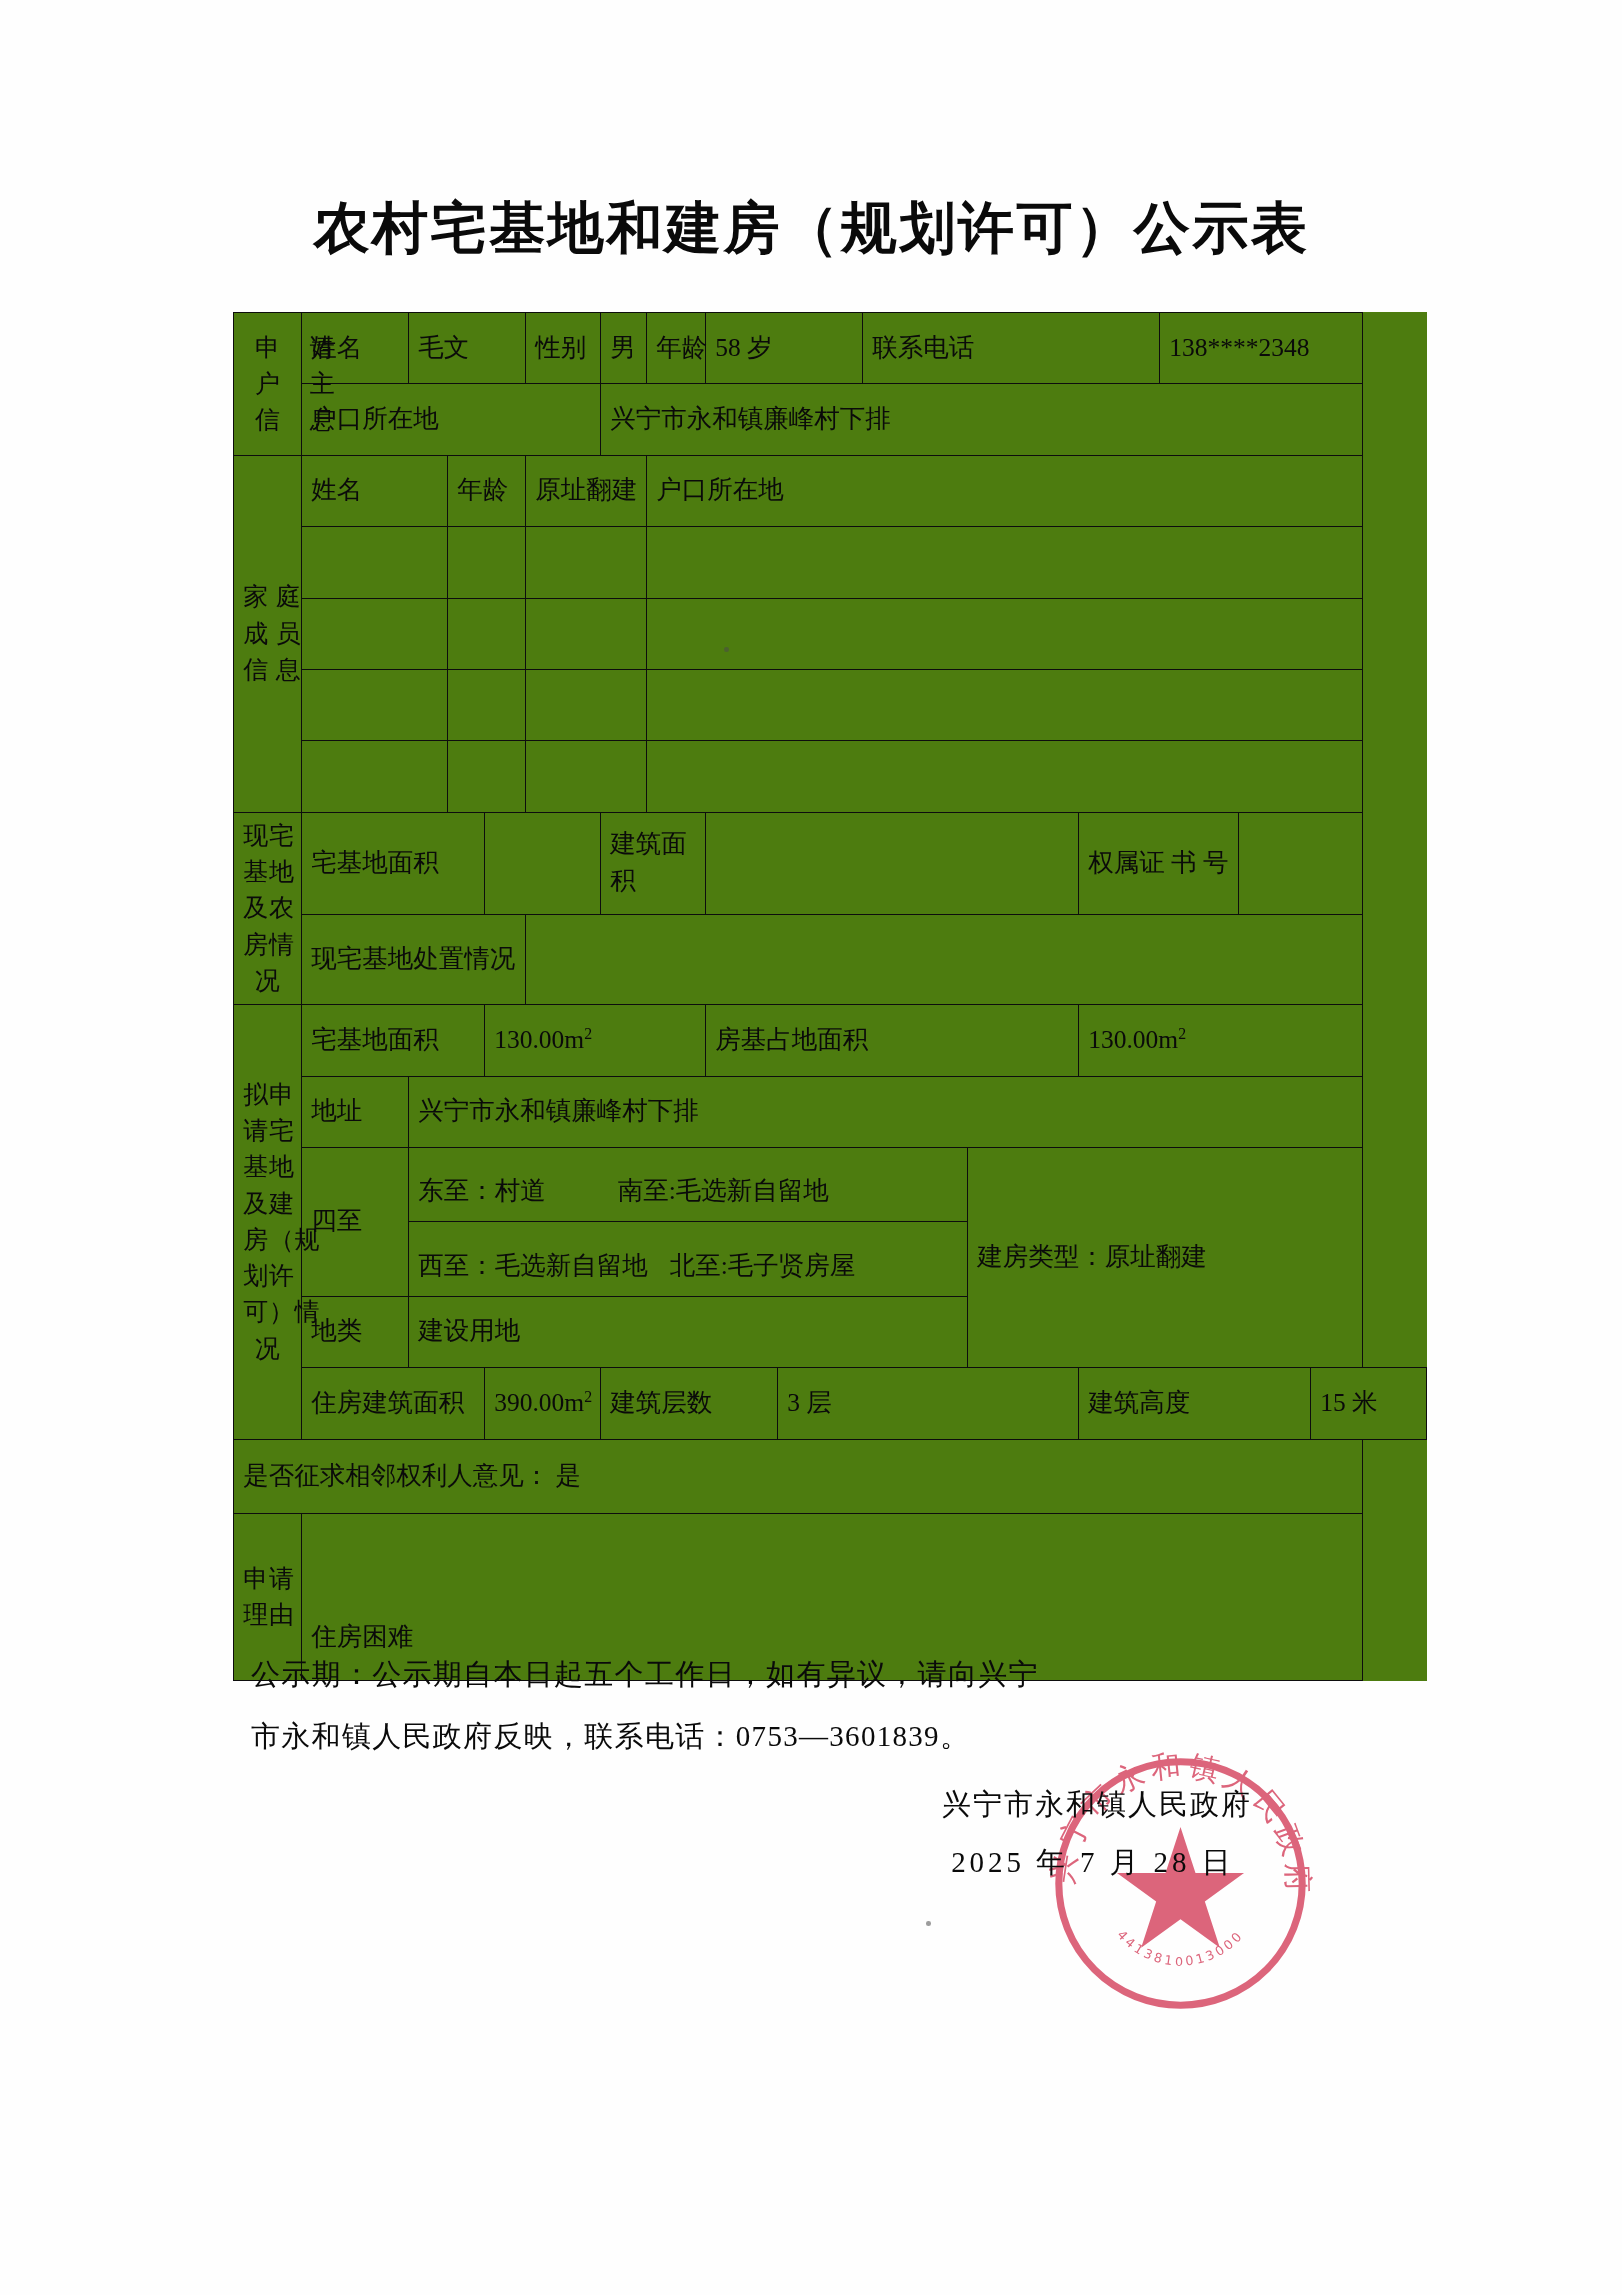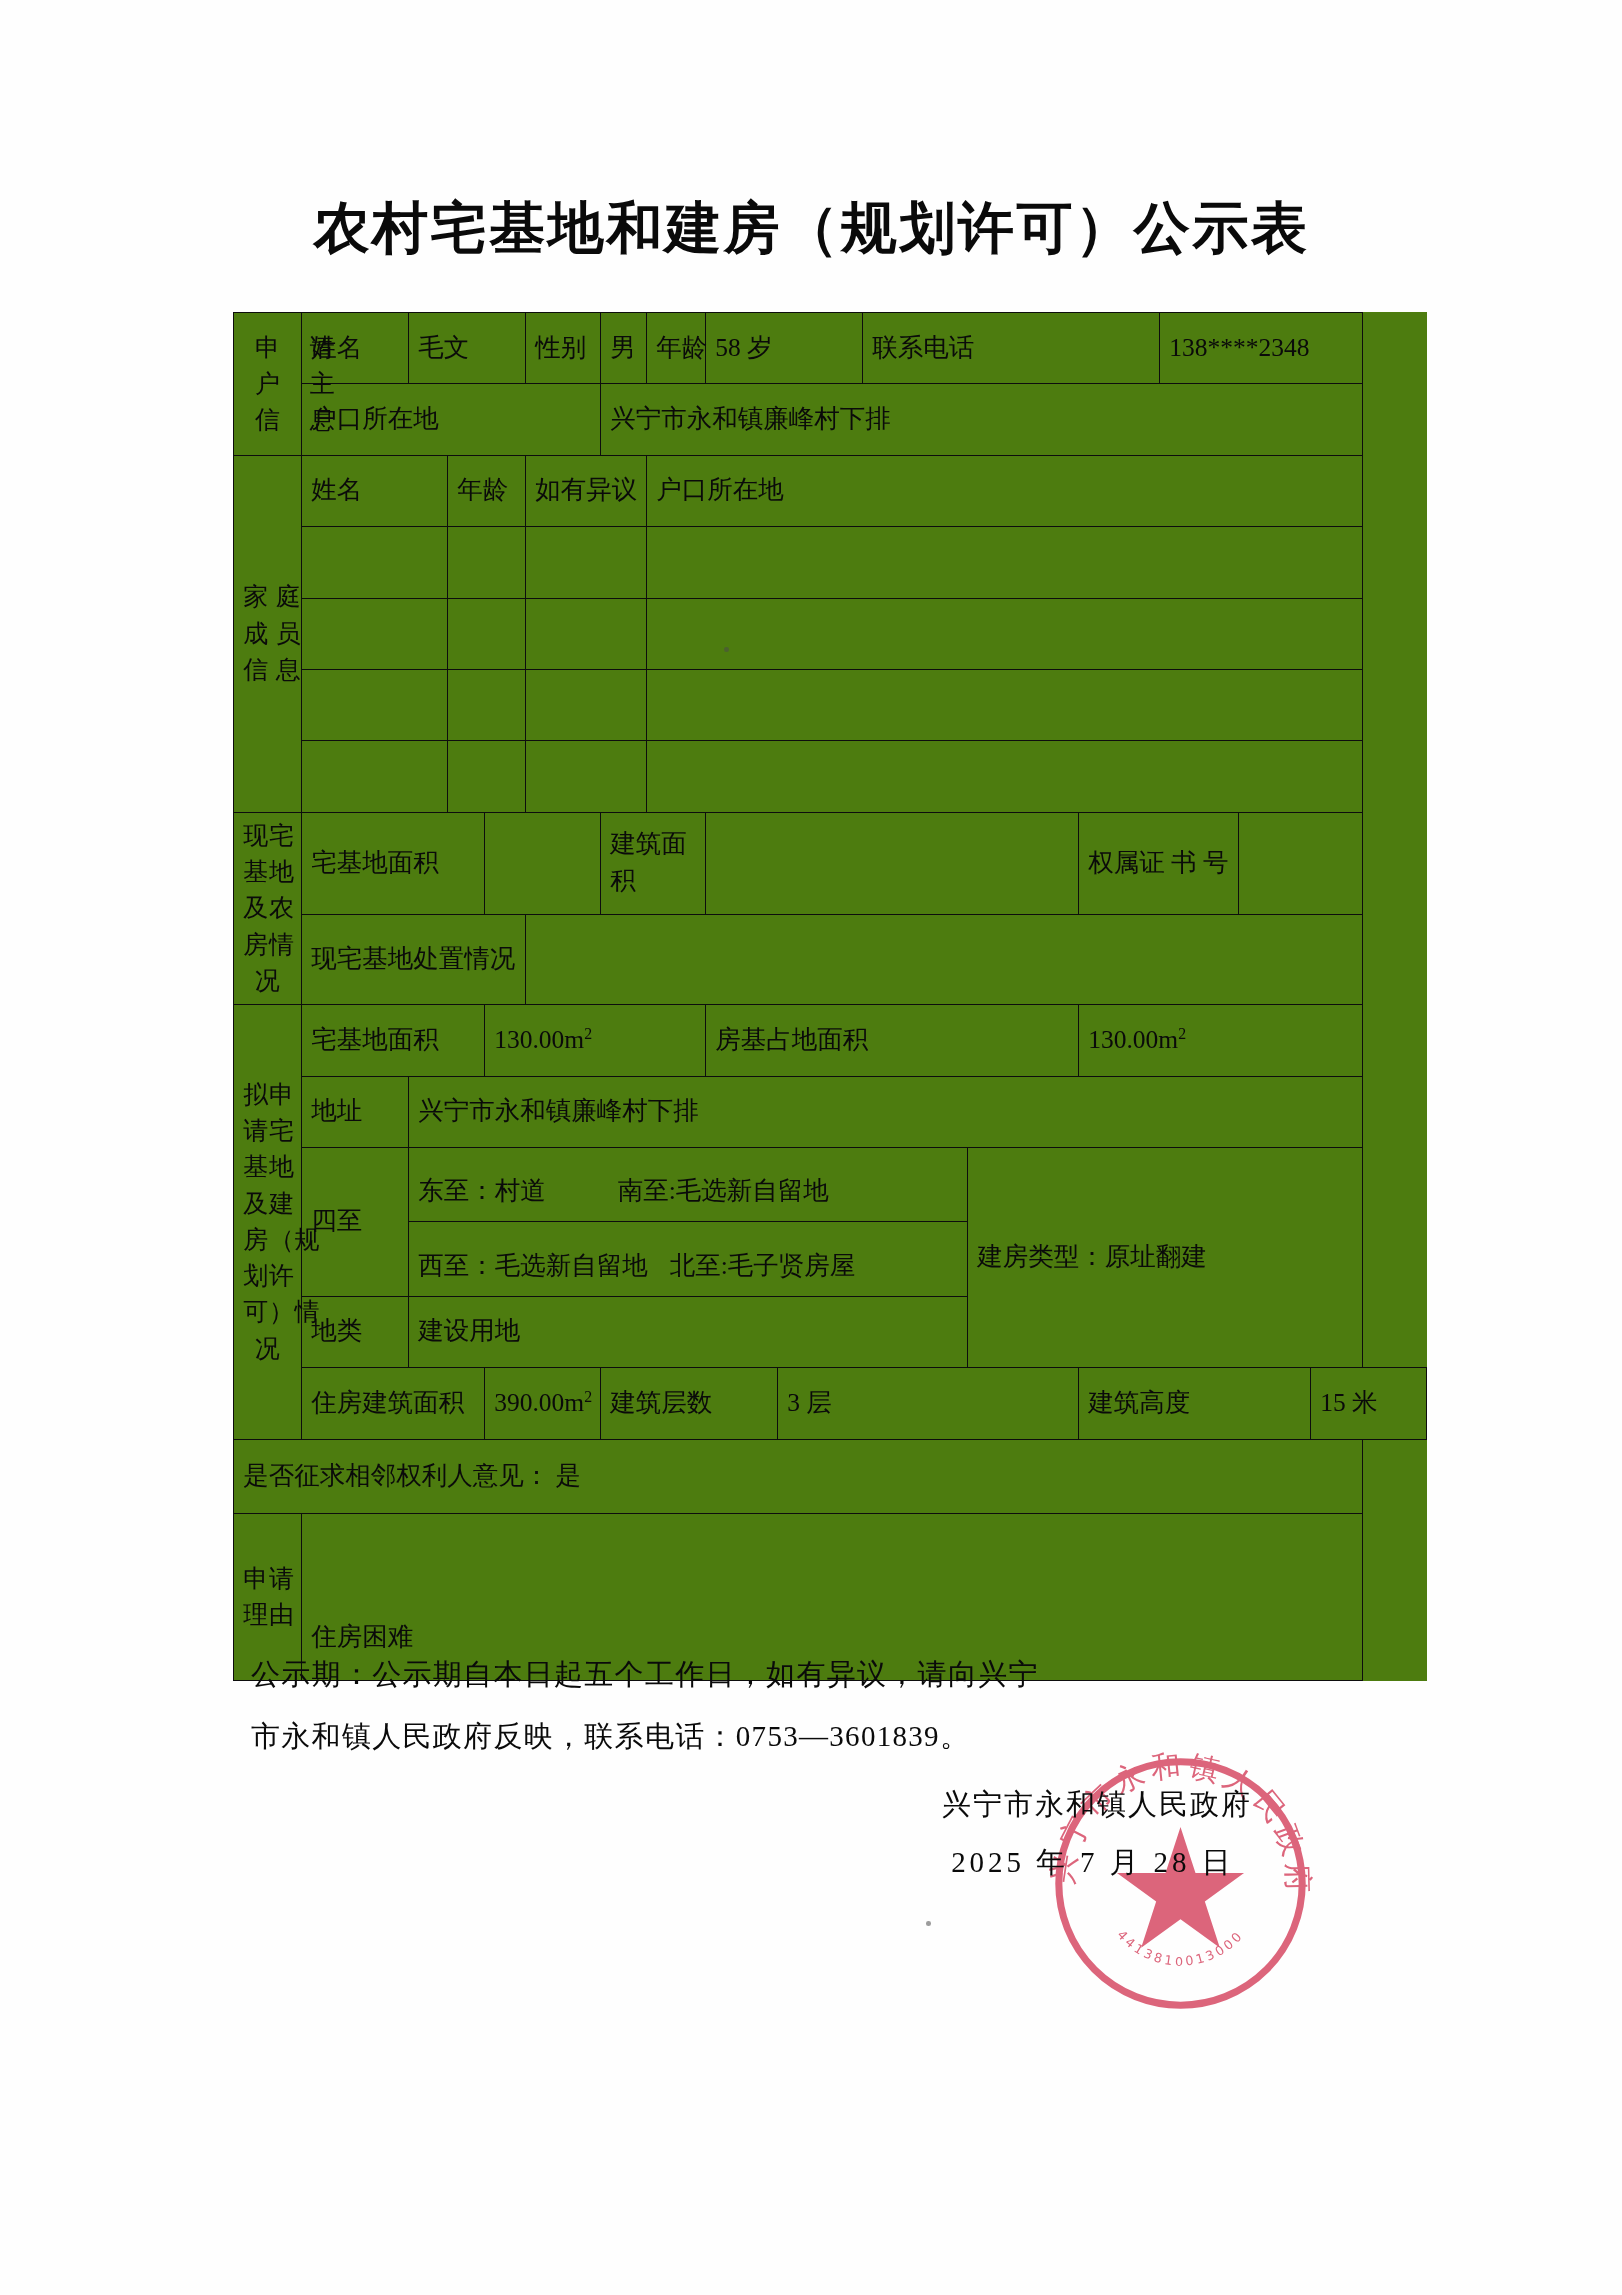--- a/index.html
+++ b/index.html
@@ -183,21 +183,21 @@
     </tr>
 
     <tr>
       <td class="side-label" rowspan="5">
         <span class="ln">家 庭</span>
         <span class="ln">成 员</span>
         <span class="ln">信 息</span>
       </td>
       <td class="c tall" colspan="3">姓名</td>
       <td class="c" colspan="2">年龄</td>
-      <td class="c nowrap" colspan="3">如有异议</td>
+      <td class="c nowrap" colspan="3">原址翻建</td>
       <td class="c" colspan="9">户口所在地</td>
     </tr>
 
     <tr>
       <td class="c tall" colspan="3"></td>
       <td class="c" colspan="2"></td>
       <td class="c" colspan="3"></td>
       <td class="c" colspan="9"></td>
     </tr>
     <tr>

